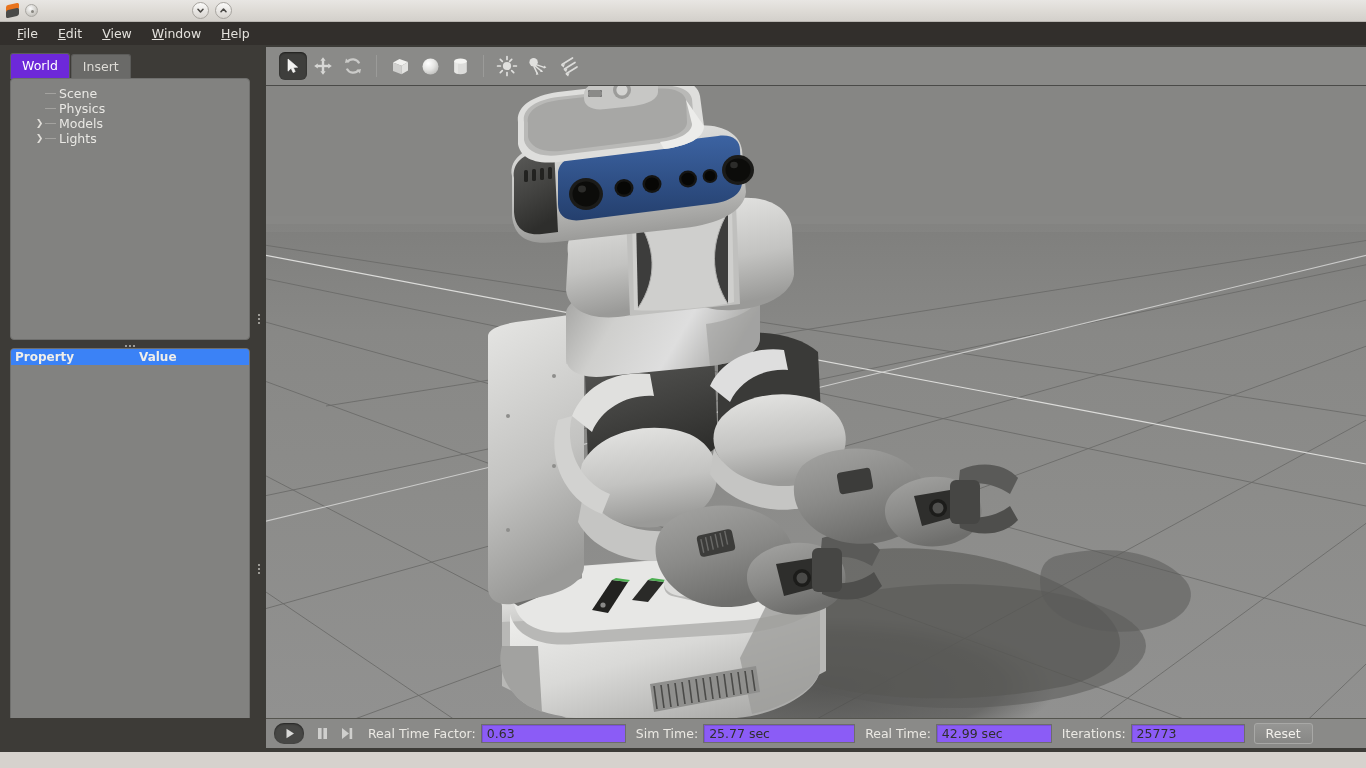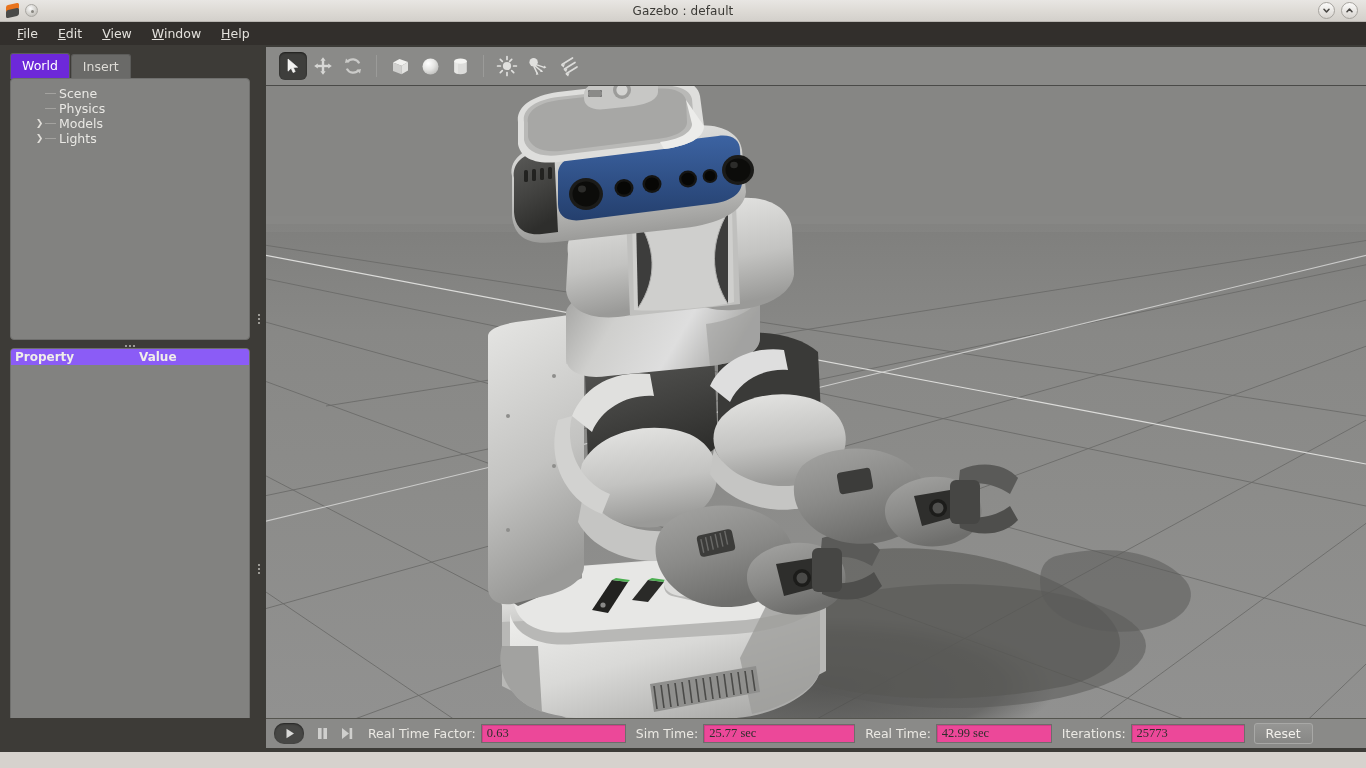--- a/index.html
+++ b/index.html
@@ -102,21 +102,21 @@
     display:flex; flex-direction:column; justify-content:center; align-items:center; gap:2px;
   }
   .splitter i{ display:block; width:2px;height:2px;background:#9d9b96; }
 
   
   .prop-box{
     position:absolute; left:10px; top:303px; width:240px; height:405px;
     background:#828280; border-radius:4px; border:1px solid #6f6f6d; overflow:hidden;
   }
   .prop-header{
-    display:flex; height:16px; background:#8b5cf6; align-items:center;
+    display:flex; height:16px; background:#3b82f6; align-items:center;
   }
   .prop-header div{
     font-size:12px; color:#f0eee9; font-weight:bold; padding-left:4px;
   }
   .prop-col-property{ width:124px; }
   .prop-col-value{ flex:1; }
   .prop-grip{
     position:absolute; left:123px; top:298px; width:14px; height:5px;
     display:flex; justify-content:center; align-items:center; gap:2px;
   }
@@ -175,23 +175,23 @@
     display:flex;align-items:center;justify-content:center;margin-right:6px;
     box-shadow:inset 0 1px 2px rgba(0,0,0,.5);
   }
   .sb-btn{
     width:24px;height:21px;display:flex;align-items:center;justify-content:center;
   }
   .sb-label{
     font-size:12.5px; color:#eae8e3; margin-left:10px; margin-right:5px; white-space:nowrap;
   }
   .sb-field{
-    height:19px; background:#ec4899; border:1px solid #6d6d6b;
+    height:19px; background:#8b5cf6; border:1px solid #6d6d6b;
     font-size:12.5px; color:#2e2e2c; display:flex; align-items:center;
-    padding-left:5px; box-shadow:inset 1px 1px 0 rgba(0,0,0,.12);font-family:Liberation Serif, serif;
+    padding-left:5px; box-shadow:inset 1px 1px 0 rgba(0,0,0,.12);
   }
   .f-rtf{ width:145px; }
   .f-sim{ width:152px; }
   .f-real{ width:116px; }
   .f-iter{ width:114px; }
   .reset-btn{
     margin-left:9px; height:21px; padding:0 11px; border-radius:3px;
     background:linear-gradient(to bottom,#969694,#878785);
     border:1px solid #a8a8a6; color:#f2f0eb; font-size:12.5px;
     display:flex; align-items:center;
@@ -208,21 +208,20 @@
 <body>
 
 <div class="titlebar">
   <div class="tb-icons">
     <div class="app-icon">
       <div class="cube-top"></div>
         <div class="cube-bot"></div>
     </div>
     <div class="dot-icon"></div>
   </div>
-  <div class="tb-title">Gazebo : default</div>
   <div class="tb-ctrls">
     <div class="ctrl-btn">
       <svg width="9" height="9" viewBox="0 0 9 9">
         <path d="M2 3.3 L4.5 6 L7 3.3" fill="none" stroke="#4a4845" stroke-width="1.6" stroke-linecap="round" stroke-linejoin="round"></path>
       </svg>
     </div>
     <div class="ctrl-btn">
       <svg width="9" height="9" viewBox="0 0 9 9">
         <path d="M2 5.7 L4.5 3 L7 5.7" fill="none" stroke="#4a4845" stroke-width="1.6" stroke-linecap="round" stroke-linejoin="round"></path>
       </svg>

